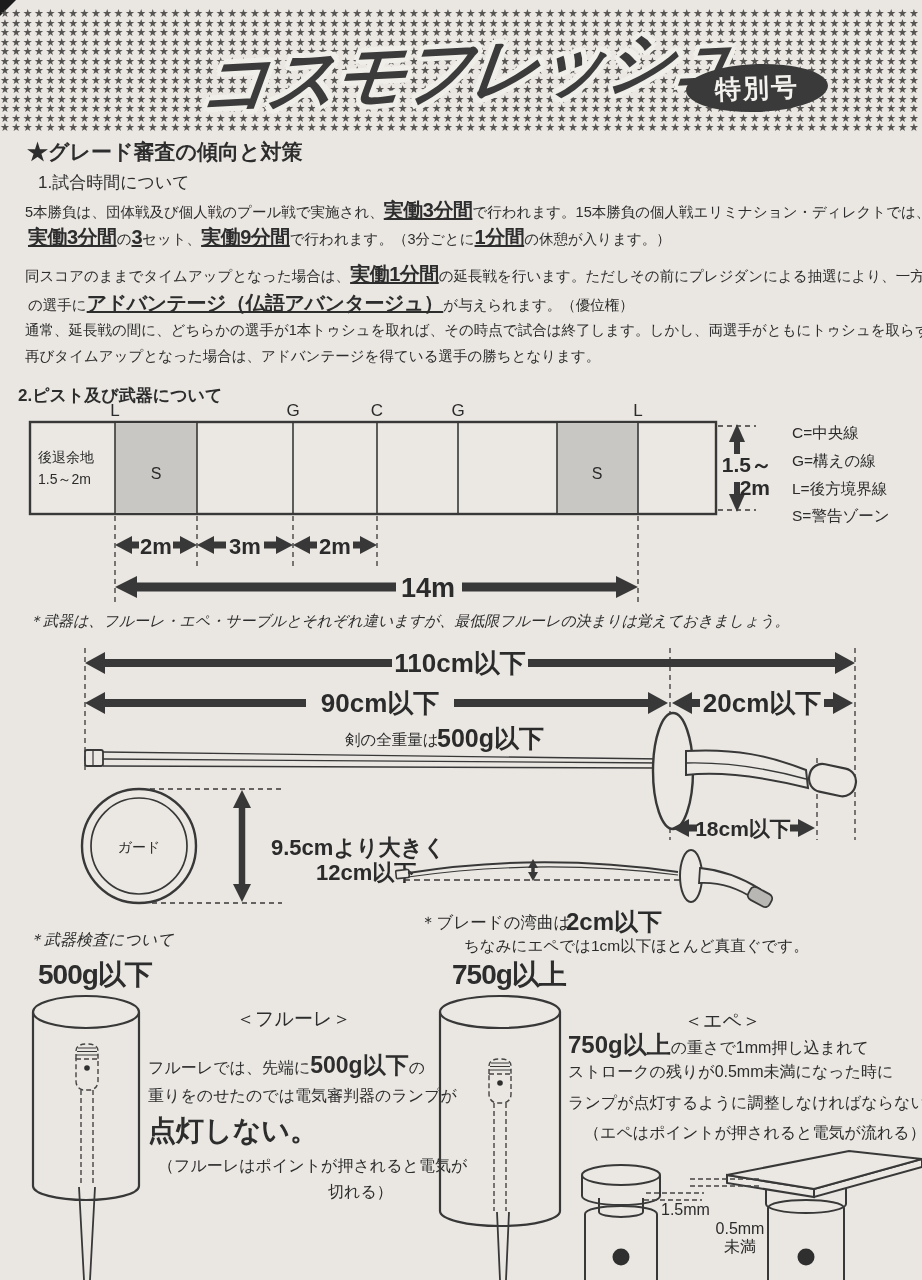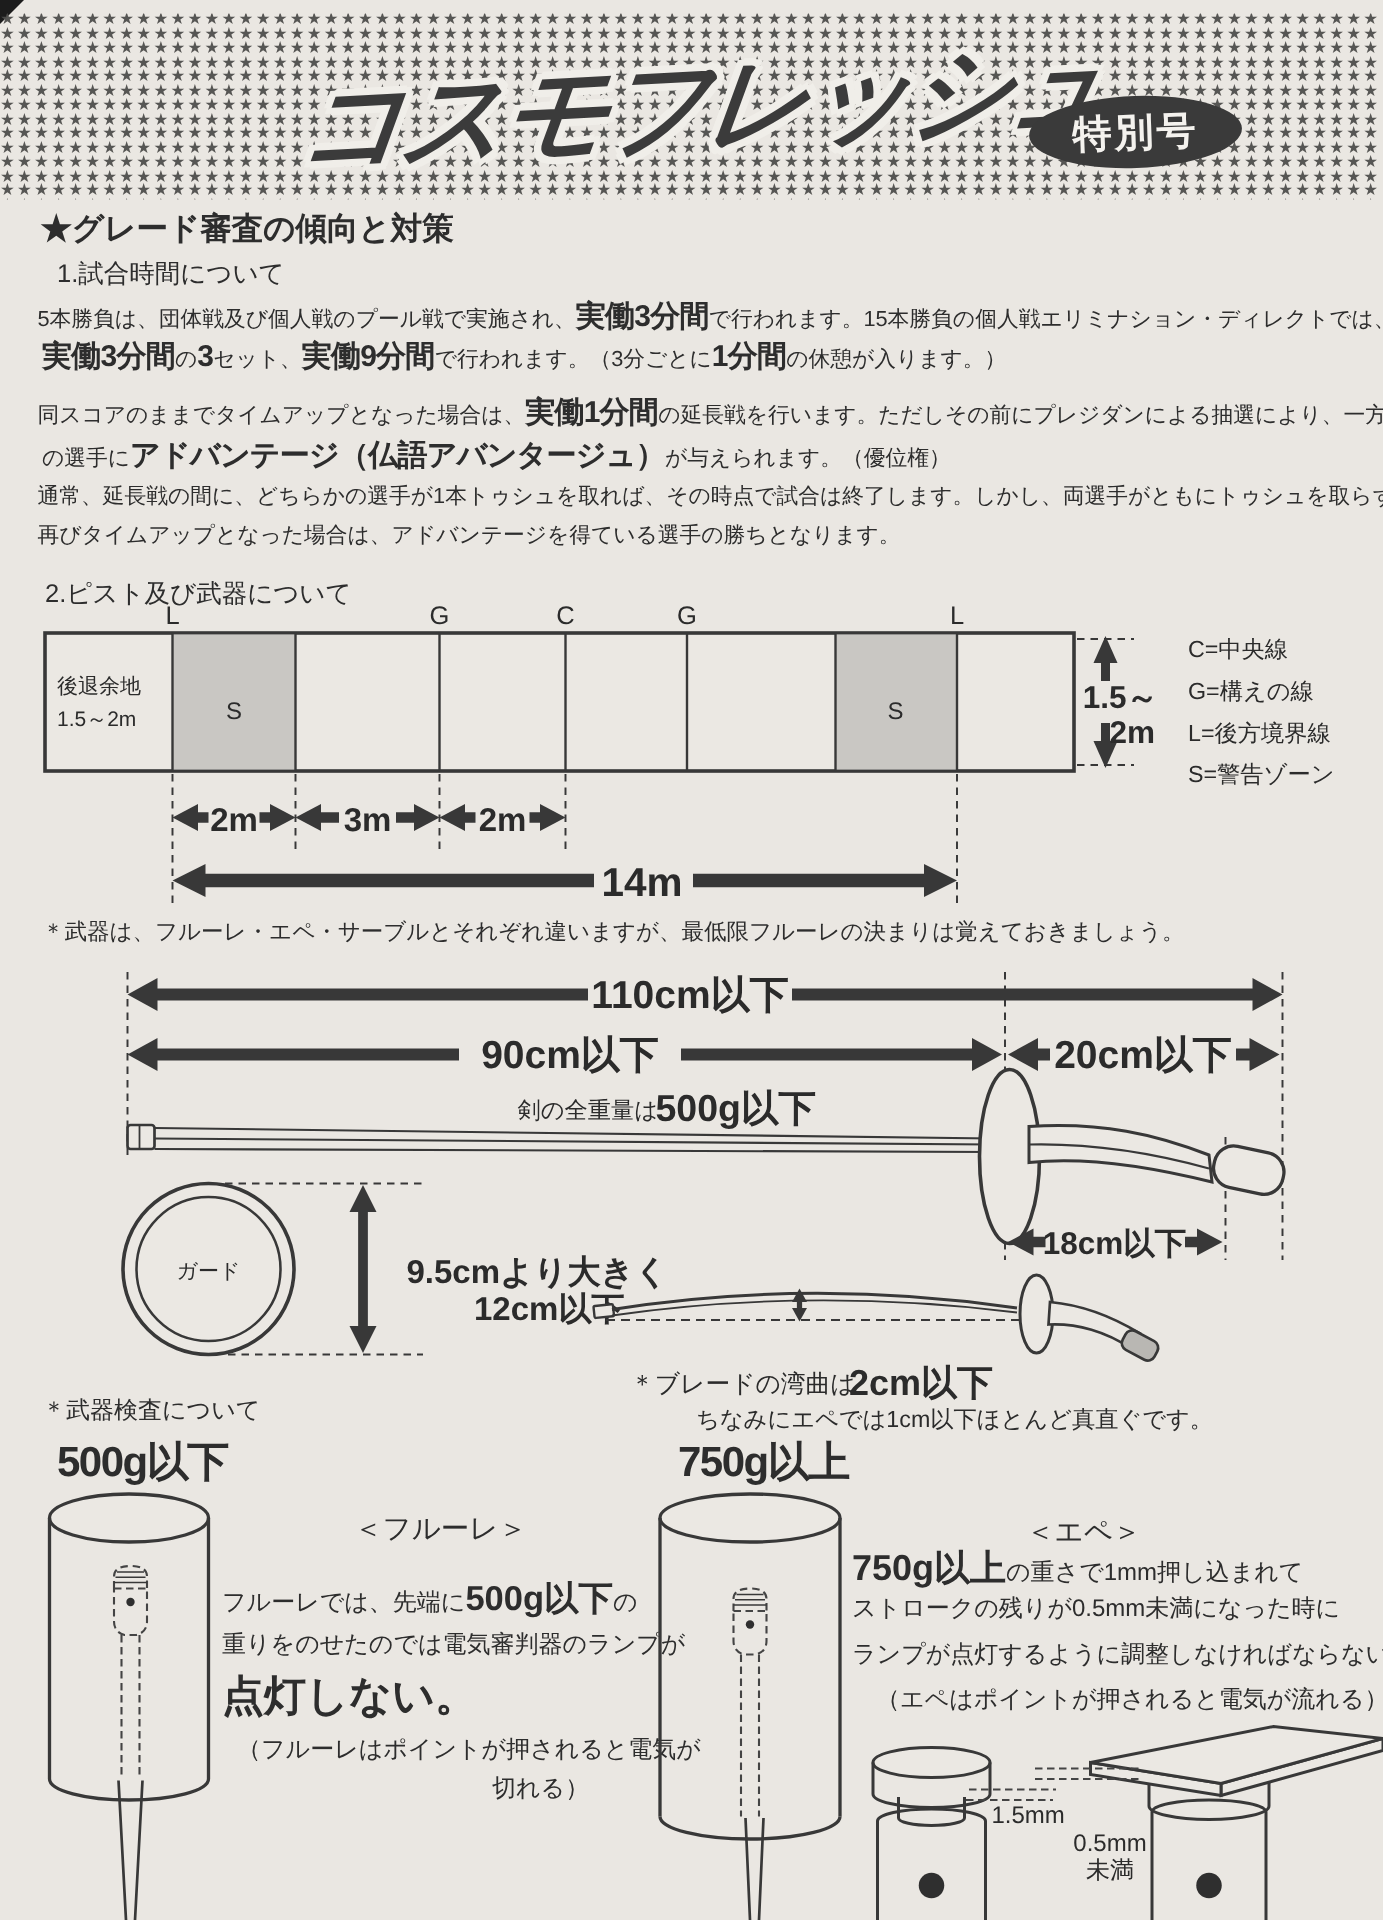--- a/index.html
+++ b/index.html
@@ -16,22 +16,22 @@
         letter-spacing:-4px;color:#3b3b3b;transform:rotate(-3deg) skewX(-10deg);
         text-shadow:-4px -4px 0 #f0eee9,4px -4px 0 #f0eee9,-4px 4px 0 #f0eee9,4px 4px 0 #f0eee9,
                     -5px 0 0 #f0eee9,5px 0 0 #f0eee9,0 -5px 0 #f0eee9,0 5px 0 #f0eee9;}
   .badge{position:absolute;left:686px;top:64px;width:142px;height:48px;background:#3a3a3a;
          border-radius:50%;display:flex;align-items:center;justify-content:center;
          color:#f4f2ee;font-size:26px;font-weight:bold;letter-spacing:2px;transform:rotate(-2deg);}
   
   .h1{font-size:21px;font-weight:bold;}
   .h2{font-size:17px;}
   .para{font-size:14.5px;}
-  .para .big{font-size:20px;font-weight:bold;letter-spacing:-.5px;}
-  .note{font-size:15px;}
+  .para .big{font-size:20px;font-weight:bold;letter-spacing:-.5px;text-decoration:underline;}
+  .note{font-size:15px;font-style:italic;}
   .wt{font-size:28px;font-weight:bold;letter-spacing:-1px;}
   .tag{font-size:19px;margin-left:12px;}
   .fl{font-size:16px;}
   .fl .big{font-size:23px;font-weight:bold;}
   .flb{font-size:28px;font-weight:bold;}
   .ep{font-size:16px;}
   .ep .big{font-size:24px;font-weight:bold;}
   
   svg{position:absolute;left:0;}
   svg text{fill:#2b2b2b;font-family:"Liberation Sans",sans-serif;}
@@ -57,21 +57,21 @@
 
   <div class="abs h1" style="left:27px;top:138px;">★グレード審査の傾向と対策</div>
   <div class="abs h2" style="left:38px;top:171px;">1.試合時間について</div>
   <div class="abs para" style="left:25px;top:197px;"><span>5本勝負は、団体戦及び個人戦のプール戦で実施され、</span><span class="big">実働3分間</span><span>で行われます。15本勝負の個人戦エリミナション・ディレクトでは、</span></div>
   <div class="abs para" style="left:28px;top:224px;"><span class="big">実働3分間</span><span>の</span><span class="big">3</span><span>セット、</span><span class="big">実働9分間</span><span>で行われます。（3分ごとに</span><span class="big">1分間</span><span>の休憩が入ります。）</span></div>
   <div class="abs para" style="left:25px;top:261px;"><span>同スコアのままでタイムアップとなった場合は、</span><span class="big">実働1分間</span><span>の延長戦を行います。ただしその前にプレジダンによる抽選により、一方</span></div>
   <div class="abs para" style="left:28px;top:290px;"><span>の選手に</span><span class="big">アドバンテージ（仏語アバンタージュ）</span><span>が与えられます。（優位権）</span></div>
   <div class="abs para" style="left:25px;top:321px;"><span>通常、延長戦の間に、どちらかの選手が1本トゥシュを取れば、その時点で試合は終了します。しかし、両選手がともにトゥシュを取らず、</span></div>
   <div class="abs para" style="left:25px;top:347px;"><span>再びタイムアップとなった場合は、アドバンテージを得ている選手の勝ちとなります。</span></div>
 
-  <div class="abs h2" style="left:30px;top:384px;">2.ピスト及び武器について</div>
+  <div class="abs h2" style="left:18px;top:384px;font-weight:bold;">2.ピスト及び武器について</div>
 
   <svg style="top:398px;" width="922" height="242" viewBox="0 0 922 242">
     <rect x="30" y="24" width="686" height="92" class="flp" stroke-width="2.4"></rect>
     <rect x="115" y="25" width="82" height="90" class="gray"></rect>
     <rect x="557" y="25" width="81" height="90" class="gray"></rect>
     <g class="ln" stroke-width="1.6">
       <line x1="115" y1="24" x2="115" y2="116"></line>
         <line x1="197" y1="24" x2="197" y2="116"></line>
       <line x1="293" y1="24" x2="293" y2="116"></line>
         <line x1="377" y1="24" x2="377" y2="116"></line>

